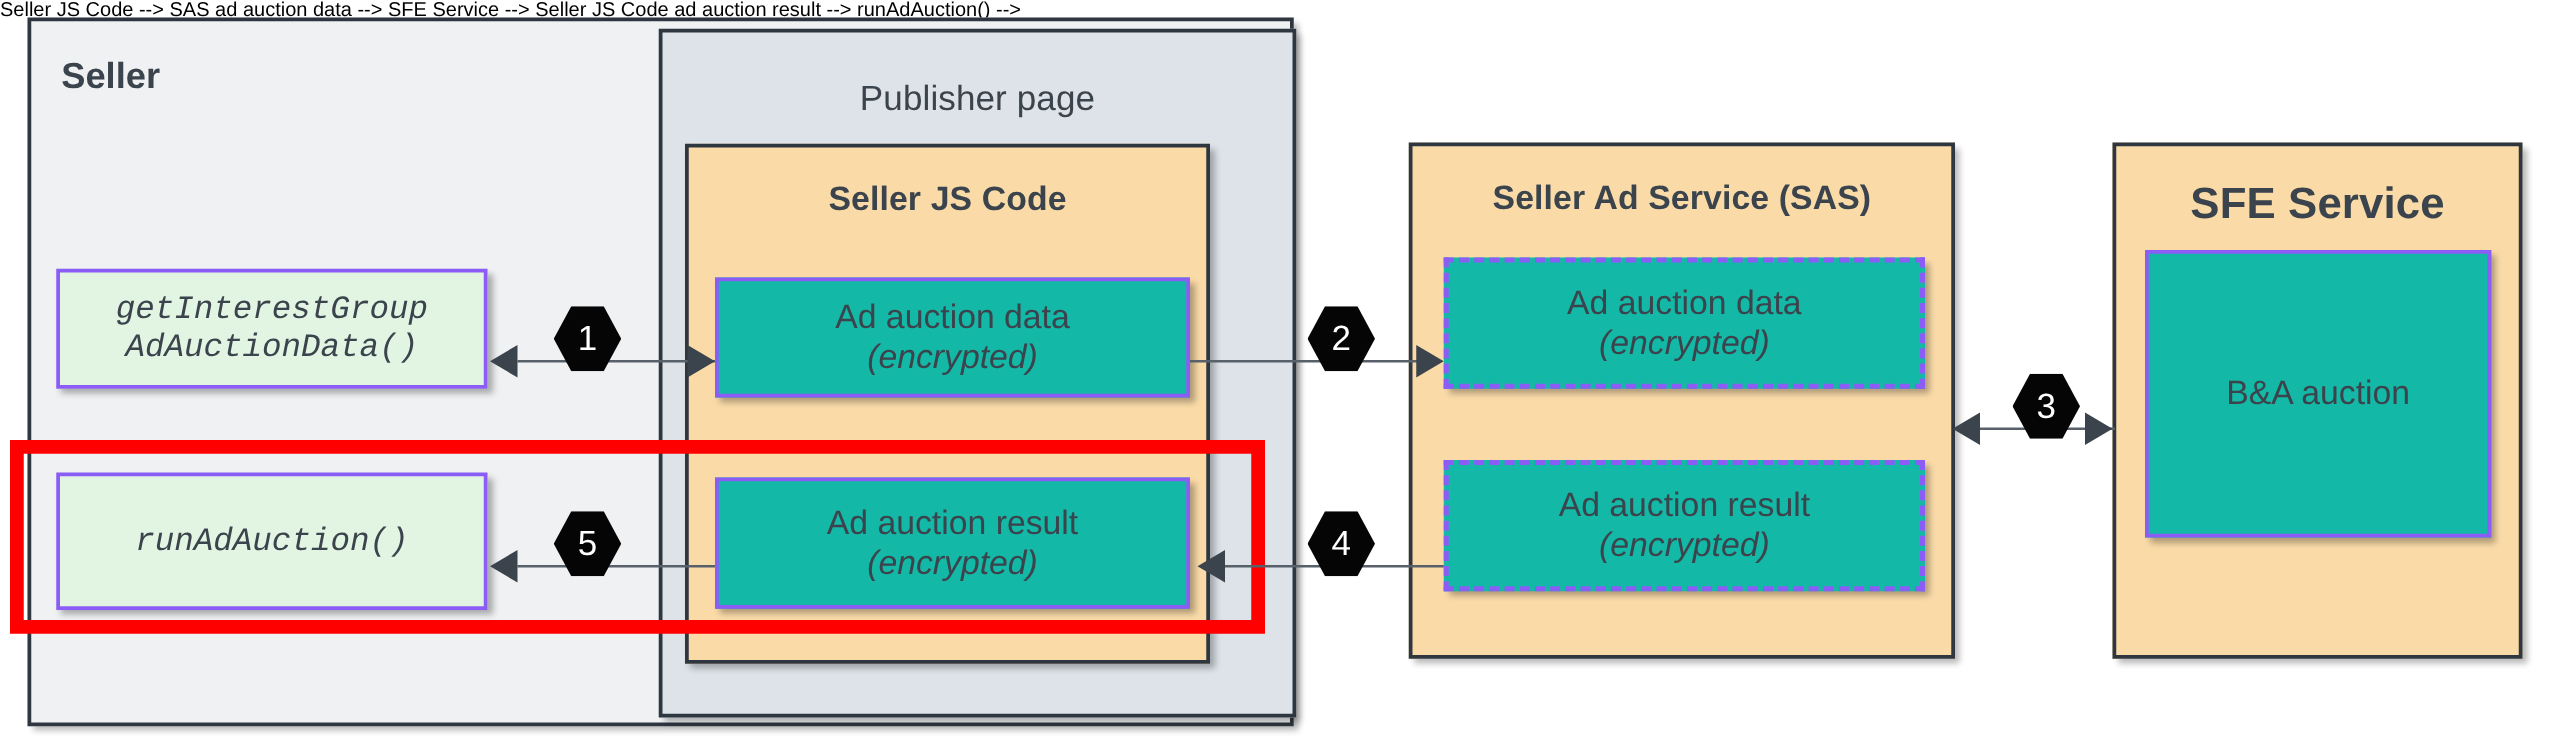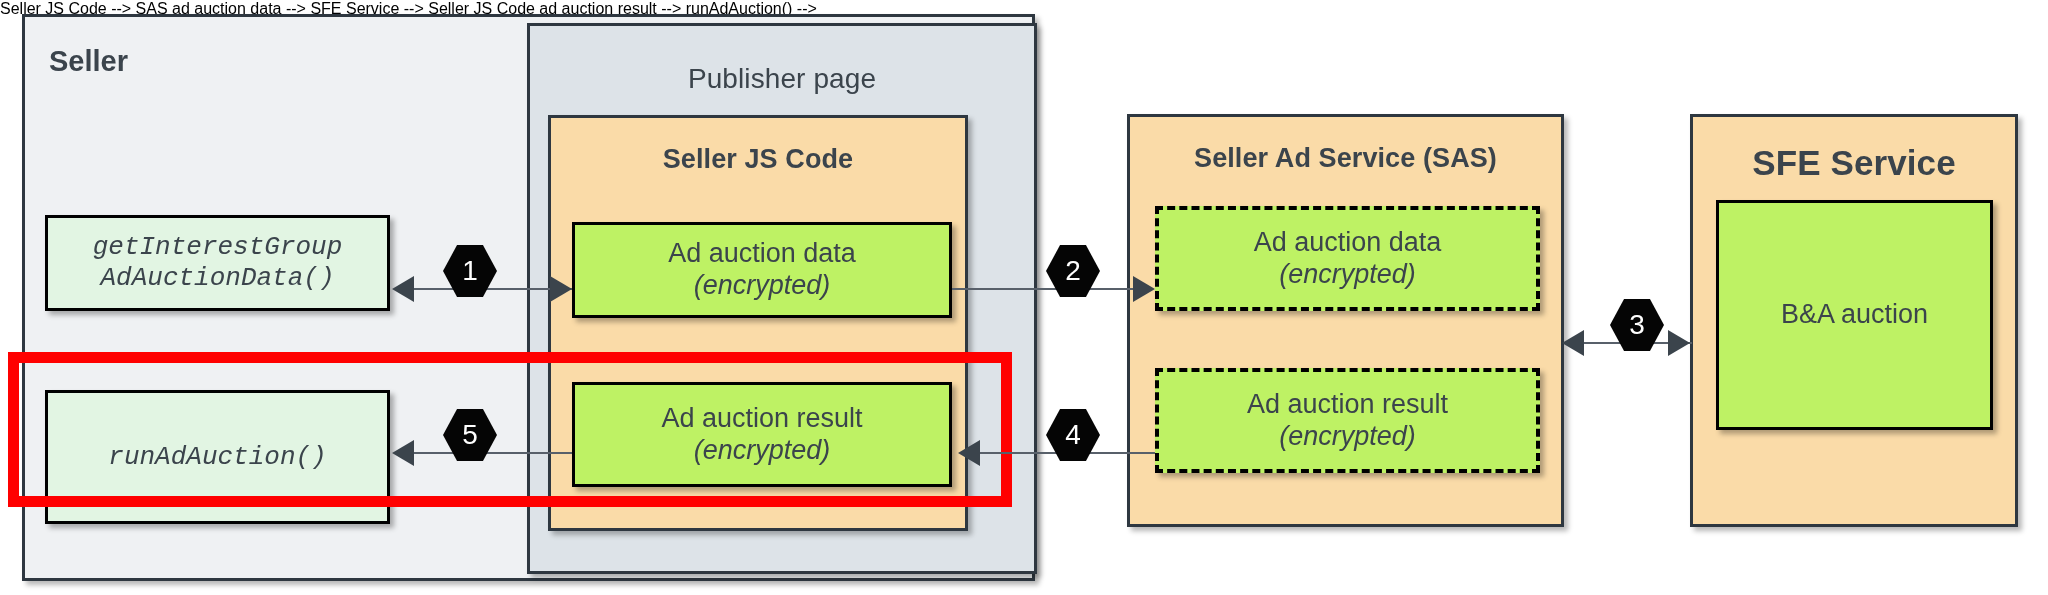--- a/index.html
+++ b/index.html
@@ -104,44 +104,44 @@
   #sfe-title {
     top: 26px;
     font-size: 35px;
     font-weight: bold;
   }
 
   
   .leaf {
     position: absolute;
     box-sizing: border-box;
-    border: 3px solid #000000;
+    border: 3px solid #8b5cf6;
     box-shadow: 4px 4px 5px rgba(0,0,0,0.3);
     display: flex;
     flex-direction: column;
     align-items: center;
     justify-content: center;
     text-align: center;
     color: #3b444c;
     font-size: 27px;
     line-height: 1.18;
   }
-  .leaf.cream { background: #bef264; }
+  .leaf.cream { background: #14b8a6; }
   .leaf.green {
     background: #e2f5e3;
     font-family: "Liberation Mono", "DejaVu Sans Mono", monospace;
     font-style: italic;
     font-size: 26px;
   }
   .leaf.dashed { border-style: dashed; border-width: 4px; }
   .leaf .em { font-style: italic; text-align: center; }
 
   
   #gig-box      { left: 45px;  top: 215px; width: 345px; height: 96px; }
-  #raa-box      { left: 45px;  top: 390px; width: 345px; height: 134px; }
+  #raa-box      { left: 45px;  top: 378px; width: 345px; height: 110px; }
   #js-data-box  { left: 572px; top: 222px; width: 380px; height: 96px; }
   #js-res-box   { left: 572px; top: 382px; width: 380px; height: 105px; }
   #sas-data-box { left: 1155px; top: 206px; width: 385px; height: 105px; }
   #sas-res-box  { left: 1155px; top: 368px; width: 385px; height: 105px; }
   #bna-box      { left: 1716px; top: 200px; width: 277px; height: 230px; }
 
   
   #red-highlight {
     position: absolute;
     left: 8px;

